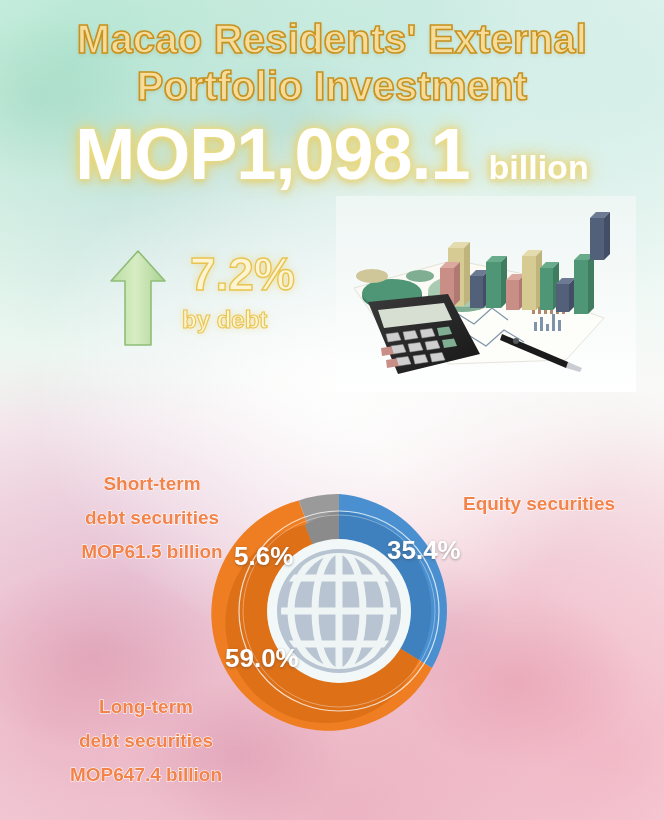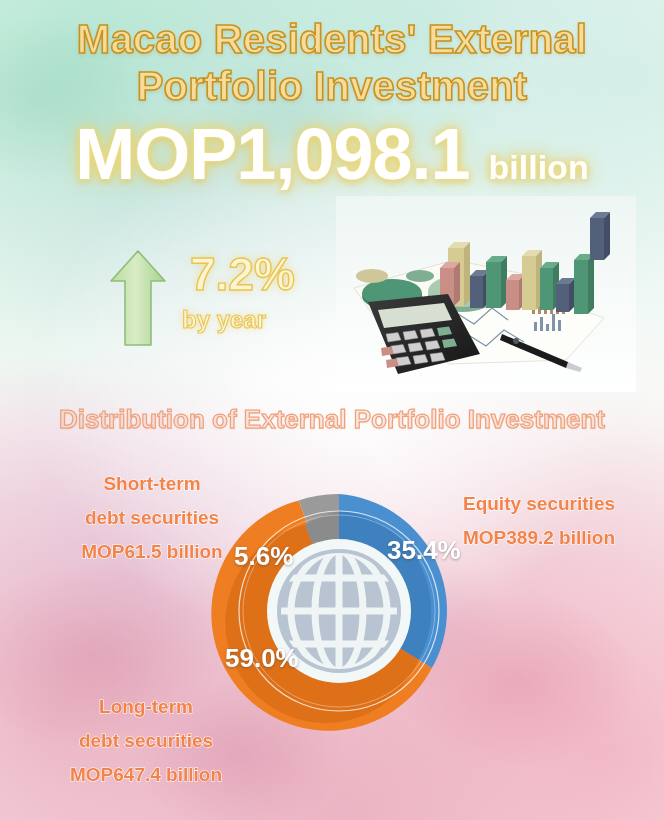--- a/index.html
+++ b/index.html
@@ -126,21 +126,21 @@
       <defs>
         <linearGradient id="agrad" x1="0" y1="0" x2="1" y2="0">
           <stop offset="0%" stop-color="#b9dda0"></stop>
           <stop offset="45%" stop-color="#d8ecc4"></stop>
           <stop offset="100%" stop-color="#a9d291"></stop>
         </linearGradient>
       </defs>
       <polygon points="30,3 57,33 43,33 43,97 17,97 17,33 3,33" fill="url(#agrad)" stroke="#8fbd78" stroke-width="1.6" stroke-linejoin="round"></polygon>
     </svg>
     <div class="pct">7.2%</div>
-    <div class="byyear">by year</div>
+    <div class="byyear">by debt</div>
   </div>
 
   <svg class="photo" viewBox="0 0 300 196">
     <defs>
       <linearGradient id="pbg" x1="0" y1="0" x2="0" y2="1">
         <stop offset="0%" stop-color="#eef6f4"></stop>
           <stop offset="100%" stop-color="#ffffff"></stop>
       </linearGradient>
       <linearGradient id="calcg" x1="0" y1="0" x2="1" y2="1">
         <stop offset="0%" stop-color="#3b3b3b"></stop>
@@ -247,31 +247,29 @@
         </g>
     </g>
 
     <g>
       <polygon points="166,138 232,166 236,172 230,172 164,144" fill="#1b1b1b"></polygon>
       <polygon points="232,166 246,172 244,176 230,172" fill="#c9ccd1"></polygon>
       <circle cx="180" cy="145" r="3" fill="#55585c"></circle>
     </g>
   </svg>
 
-  <div class="sectiontitle">Distribution of External Portfolio Investment</div>
 
   <div class="sidelabel" id="lbl-short">
     <span>Short-term</span>
     <span>debt securities</span>
     <span>MOP61.5 billion</span>
   </div>
 
   <div class="sidelabel" id="lbl-equity">
     <span>Equity securities</span>
-    <span>MOP389.2 billion</span>
   </div>
 
   <div class="sidelabel" id="lbl-long">
     <span>Long-term</span>
     <span>debt securities</span>
     <span>MOP647.4 billion</span>
   </div>
 
   <div class="donutwrap">
     <svg width="254" height="254" viewBox="0 0 254 254">

